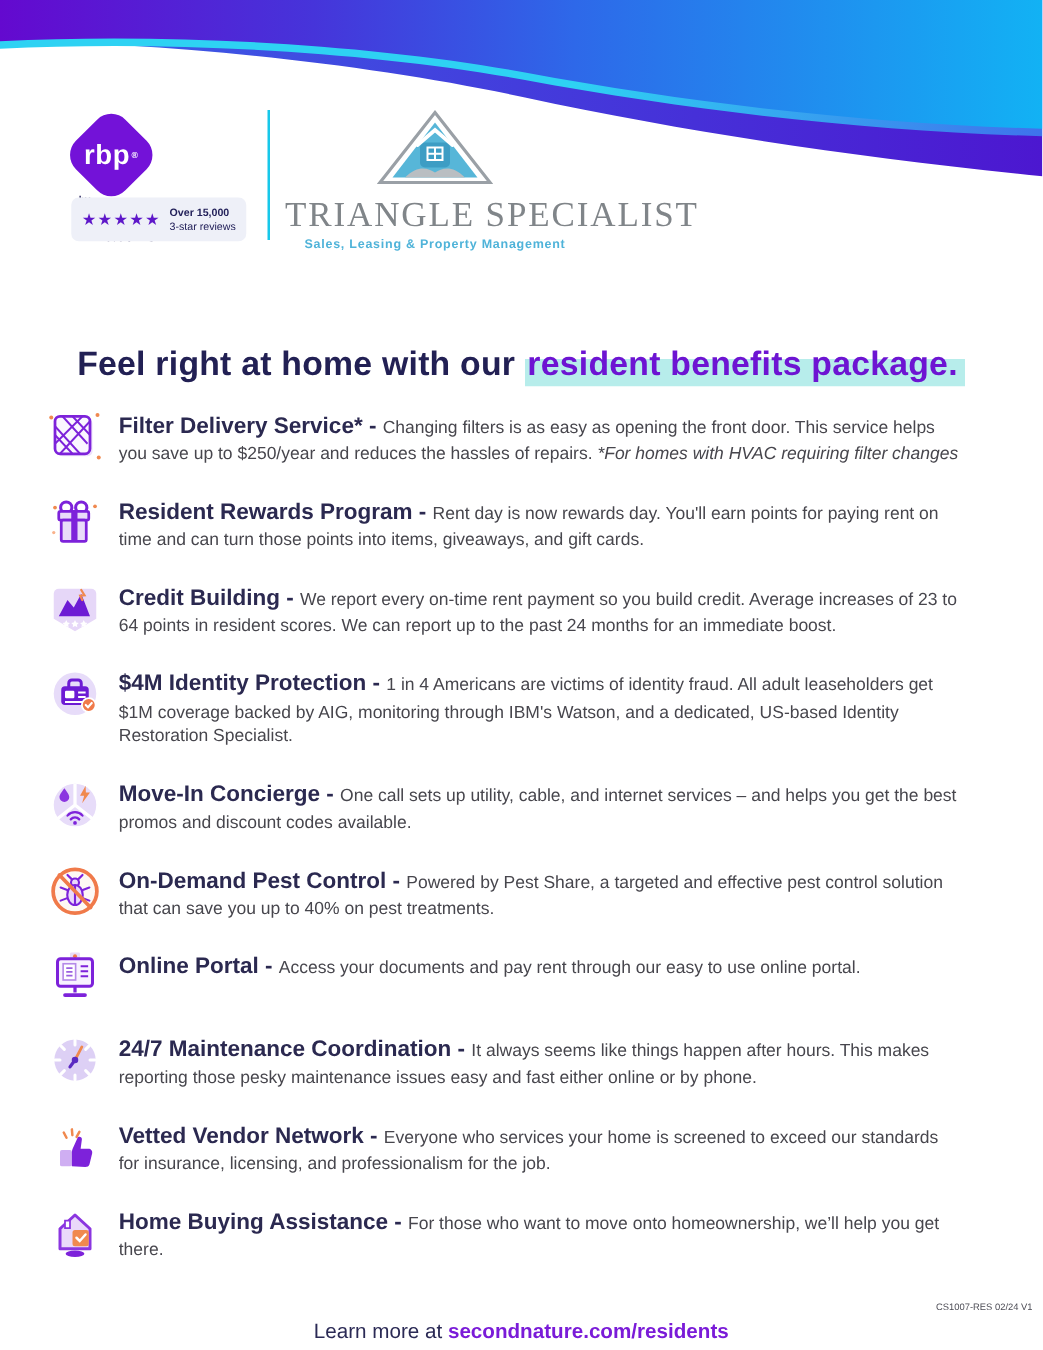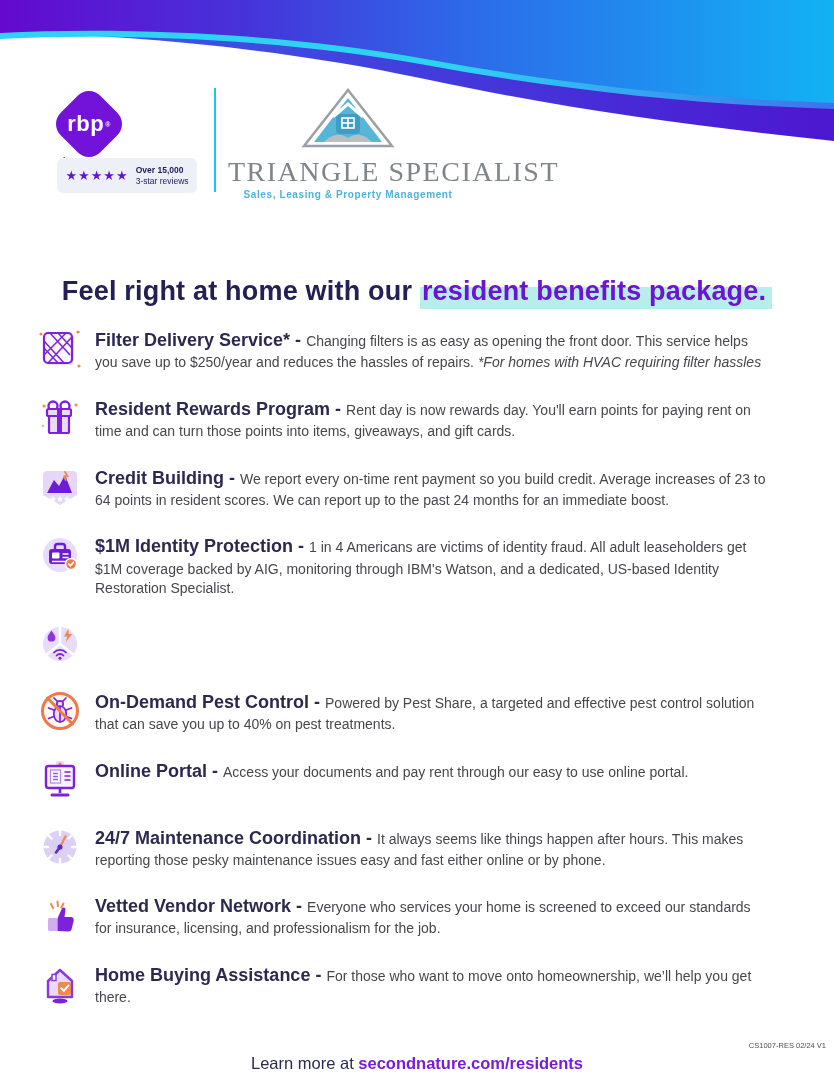--- a/index.html
+++ b/index.html
@@ -128,21 +128,21 @@
 
   <div class="benefit">
     <svg class="icon" viewBox="0 0 44 44">
       <rect x="8" y="8" width="28" height="30" rx="4" fill="#ede1fb"></rect>
       <rect x="6" y="6" width="28" height="30" rx="4" fill="#faf6ff" stroke="#7d22da" stroke-width="2.2"></rect>
       <path d="M6,21 L20,36 M6,14 L26,36 M12,6 L32,28 M20,6 L34,21 M34,10 L10,36 M28,6 L6,28" stroke="#7d22da" stroke-width="1.5" fill="none"></path>
       <circle cx="3" cy="7" r="1.6" fill="#f0894f"></circle>
         <circle cx="40" cy="5" r="1.6" fill="#f0894f"></circle>
         <circle cx="41" cy="39" r="1.6" fill="#f0894f"></circle>
     </svg>
-    <p><span class="t">Filter Delivery Service* - </span><span>Changing filters is as easy as opening the front door. This service helps you save up to $250/year and reduces the hassles of repairs.  </span><span class="n">*For homes with HVAC requiring filter hassles</span></p>
+    <p><span class="t">Filter Delivery Service* - </span><span>Changing filters is as easy as opening the front door. This service helps you save up to $250/year and reduces the hassles of repairs.  </span><span class="n">*For homes with HVAC requiring filter changes</span></p>
   </div>
 
   <div class="benefit">
     <svg class="icon" viewBox="0 0 44 44">
       <circle cx="6" cy="10" r="1.5" fill="#f0894f"></circle>
         <circle cx="38" cy="9" r="1.5" fill="#f0894f"></circle>
         <circle cx="5" cy="30" r="1.3" fill="#f9b28c"></circle>
       <circle cx="15" cy="10" r="4.5" fill="none" stroke="#7d22da" stroke-width="2.4"></circle>
       <circle cx="27" cy="10" r="4.5" fill="none" stroke="#7d22da" stroke-width="2.4"></circle>
       <rect x="9" y="13" width="24" height="7" rx="1.5" fill="#e9dcf9" stroke="#7d22da" stroke-width="2.2"></rect>
@@ -167,32 +167,33 @@
   <div class="benefit">
     <svg class="icon" viewBox="0 0 44 44">
       <circle cx="22" cy="22" r="17" fill="#e7dcf9"></circle>
       <path d="M17,17 v-3.5 a2.5,2.5 0 0 1 2.5,-2.5 h5 a2.5,2.5 0 0 1 2.5,2.5 V17" fill="none" stroke="#6d1bd4" stroke-width="2.4"></path>
       <rect x="11" y="16" width="22" height="15" rx="3" fill="#6d1bd4"></rect>
       <rect x="14" y="19.5" width="7.5" height="6" rx="1" fill="#ffffff"></rect>
       <path d="M24.5,21 h6 M24.5,24.5 h6 M14,28.5 h16" stroke="#ffffff" stroke-width="1.6"></path>
       <circle cx="33" cy="31" r="5.5" fill="#f07a4a" stroke="#ffffff" stroke-width="1.4"></circle>
       <path d="M30.6,31 l1.8,1.8 3,-3.4" stroke="#ffffff" stroke-width="1.7" fill="none" stroke-linecap="round"></path>
     </svg>
-    <p><span class="t">$1M Identity Protection - </span><span>1 in 4 Americans are victims of identity fraud. All adult leaseholders get $1M coverage backed by AIG, monitoring through IBM's Watson, and a dedicated, US-based Identity Restoration Specialist.</span><span class="n"></span></p>
+    <p><span class="t">$4M Identity Protection - </span><span>1 in 4 Americans are victims of identity fraud. All adult leaseholders get $1M coverage backed by AIG, monitoring through IBM's Watson, and a dedicated, US-based Identity Restoration Specialist.</span><span class="n"></span></p>
   </div>
 
   <div class="benefit">
     <svg class="icon" viewBox="0 0 44 44">
       <circle cx="22" cy="22" r="17" fill="#e7dcf9"></circle>
       <path d="M22,22 L22,5 M22,22 L8,33 M22,22 L36,33" stroke="#ffffff" stroke-width="2.6"></path>
       <path d="M13.5,8.5 c2.6,3.6 3.9,5.3 3.9,7.2 a3.9,3.9 0 1 1 -7.8,0 c0,-1.9 1.3,-3.6 3.9,-7.2 Z" fill="#8b36e0"></path>
       <path d="M30.5,6.5 l-4.5,8 h3.3 l-1.6,6 6.3,-8.5 h-3.3 Z" fill="#f0894f"></path>
       <path d="M16,30.5 a8,8 0 0 1 12,0 M18.6,33.5 a4.6,4.6 0 0 1 6.8,0" stroke="#7d22da" stroke-width="1.8" fill="none" stroke-linecap="round"></path>
       <circle cx="22" cy="36.3" r="1.5" fill="#7d22da"></circle>
     </svg>
+    <p><span class="t">Move-In Concierge - </span><span>One call sets up utility, cable, and internet services – and helps you get the best promos and discount codes available.</span><span class="n"></span></p>
   </div>
 
   <div class="benefit">
     <svg class="icon" viewBox="0 0 44 44">
       <circle cx="22" cy="22" r="17.5" fill="#fdf8f4" stroke="#f07a4a" stroke-width="3"></circle>
       <circle cx="22" cy="15" r="3.2" fill="#ead9fa" stroke="#7d22da" stroke-width="1.7"></circle>
       <path d="M19.5,12.5 l-3.5,-3.5 M24.5,12.5 l3.5,-3.5" stroke="#7d22da" stroke-width="1.7" stroke-linecap="round"></path>
       <ellipse cx="22" cy="25" rx="6.2" ry="8" fill="#ead9fa" stroke="#7d22da" stroke-width="1.7"></ellipse>
       <path d="M22,17.5 V33 M15.8,21 l-5.3,-2 M15.8,27.5 l-5.3,2 M28.2,21 l5.3,-2 M28.2,27.5 l5.3,2" stroke="#7d22da" stroke-width="1.7" stroke-linecap="round"></path>
       <line x1="9.5" y1="9" x2="34.5" y2="35" stroke="#f07a4a" stroke-width="3" stroke-linecap="round"></line>

